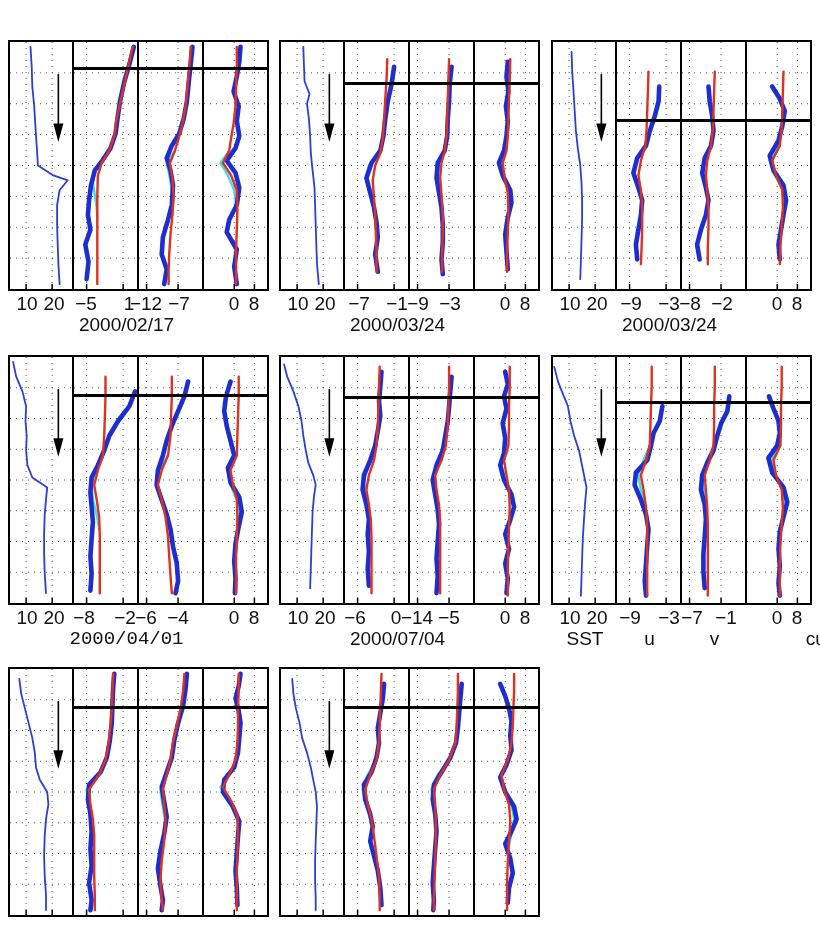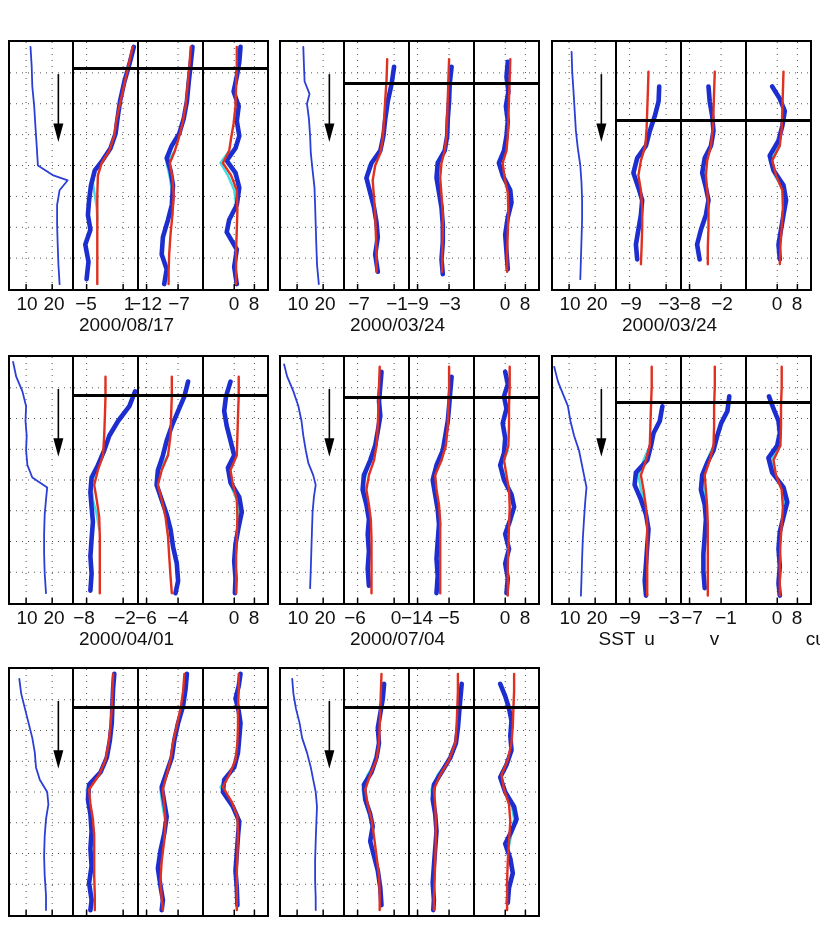--- a/index.html
+++ b/index.html
@@ -94,21 +94,21 @@
       <div class="hline" style="left: 62px; right: 0px; top: 25px;"></div>
     </div>
     <span class="ticklabel" style="left: 27px; top: 294px;">10</span>
     <span class="ticklabel" style="left: 54px; top: 294px;">20</span>
     <span class="ticklabel" style="left: 86px; top: 294px;">−5</span>
     <span class="ticklabel" style="left: 129px; top: 294px;">1</span>
     <span class="ticklabel" style="left: 146px; top: 294px;">−12</span>
     <span class="ticklabel" style="left: 179px; top: 294px;">−7</span>
     <span class="ticklabel" style="left: 234px; top: 294px;">0</span>
     <span class="ticklabel" style="left: 254px; top: 294px;">8</span>
-    <div class="datelabel" style="left: 126.5px; top: 315px;">2000/08/17</div>
+    <div class="datelabel" style="left: 126.5px; top: 315px;">2000/02/17</div>
     <div class="pgroup" style="left: 279px; top: 40px; width: 261px; height: 251px;">
       <div class="panel pborder" style="width: 64px;">
         <svg width="62" height="247">
           <line x1="0" y1="30.875" x2="62" y2="30.875" stroke="#555555" stroke-width="1" stroke-dasharray="1 5"></line>
           <line x1="0" y1="61.75" x2="62" y2="61.75" stroke="#555555" stroke-width="1" stroke-dasharray="1 5"></line>
           <line x1="0" y1="92.625" x2="62" y2="92.625" stroke="#555555" stroke-width="1" stroke-dasharray="1 5"></line>
           <line x1="0" y1="123.5" x2="62" y2="123.5" stroke="#555555" stroke-width="1" stroke-dasharray="1 5"></line>
           <line x1="0" y1="154.375" x2="62" y2="154.375" stroke="#555555" stroke-width="1" stroke-dasharray="1 5"></line>
           <line x1="0" y1="185.25" x2="62" y2="185.25" stroke="#555555" stroke-width="1" stroke-dasharray="1 5"></line>
           <line x1="0" y1="216.125" x2="62" y2="216.125" stroke="#555555" stroke-width="1" stroke-dasharray="1 5"></line>
@@ -346,21 +346,21 @@
       <div class="hline" style="left: 62px; right: 0px; top: 37px;"></div>
     </div>
     <span class="ticklabel" style="left: 27px; top: 608px;">10</span>
     <span class="ticklabel" style="left: 54px; top: 608px;">20</span>
     <span class="ticklabel" style="left: 84px; top: 608px;">−8</span>
     <span class="ticklabel" style="left: 125px; top: 608px;">−2</span>
     <span class="ticklabel" style="left: 146px; top: 608px;">−6</span>
     <span class="ticklabel" style="left: 178px; top: 608px;">−4</span>
     <span class="ticklabel" style="left: 234px; top: 608px;">0</span>
     <span class="ticklabel" style="left: 254px; top: 608px;">8</span>
-    <div class="datelabel" style="left: 126.5px; top: 629px;">2000/04/01</div>
+    <div class="datelabel" style="left: 126.5px; top: 629px; font-family: Liberation Mono, monospace;">2000/04/01</div>
     <div class="pgroup" style="left: 279px; top: 355px; width: 261px; height: 250px;">
       <div class="panel pborder" style="width: 64px;">
         <svg width="62" height="246">
           <line x1="0" y1="30.75" x2="62" y2="30.75" stroke="#555555" stroke-width="1" stroke-dasharray="1 5"></line>
           <line x1="0" y1="61.5" x2="62" y2="61.5" stroke="#555555" stroke-width="1" stroke-dasharray="1 5"></line>
           <line x1="0" y1="92.25" x2="62" y2="92.25" stroke="#555555" stroke-width="1" stroke-dasharray="1 5"></line>
           <line x1="0" y1="123" x2="62" y2="123" stroke="#555555" stroke-width="1" stroke-dasharray="1 5"></line>
           <line x1="0" y1="153.75" x2="62" y2="153.75" stroke="#555555" stroke-width="1" stroke-dasharray="1 5"></line>
           <line x1="0" y1="184.5" x2="62" y2="184.5" stroke="#555555" stroke-width="1" stroke-dasharray="1 5"></line>
           <line x1="0" y1="215.25" x2="62" y2="215.25" stroke="#555555" stroke-width="1" stroke-dasharray="1 5"></line>
@@ -514,21 +514,21 @@
       <div class="hline" style="left: 62px; right: 0px; top: 44px;"></div>
     </div>
     <span class="ticklabel" style="left: 570px; top: 608px;">10</span>
     <span class="ticklabel" style="left: 597px; top: 608px;">20</span>
     <span class="ticklabel" style="left: 630px; top: 608px;">−9</span>
     <span class="ticklabel" style="left: 669px; top: 608px;">−3</span>
     <span class="ticklabel" style="left: 692px; top: 608px;">−7</span>
     <span class="ticklabel" style="left: 726px; top: 608px;">−1</span>
     <span class="ticklabel" style="left: 777px; top: 608px;">0</span>
     <span class="ticklabel" style="left: 797px; top: 608px;">8</span>
-    <span class="datelabel" style="left: 585px; top: 629px; margin-left: 32px;">SST</span>
+    <span class="datelabel" style="left: 585px; top: 629px;">SST</span>
     <span class="datelabel" style="left: 649.5px; top: 629px;">u</span>
     <span class="datelabel" style="left: 714.5px; top: 629px;">v</span>
     <span class="datelabel" style="left: 821px; top: 629px;">curl</span>
     <div class="pgroup" style="left: 8px; top: 667px; width: 261px; height: 250px;">
       <div class="panel pborder" style="width: 64px;">
         <svg width="62" height="246">
           <line x1="0" y1="30.75" x2="62" y2="30.75" stroke="#555555" stroke-width="1" stroke-dasharray="1 5"></line>
           <line x1="0" y1="61.5" x2="62" y2="61.5" stroke="#555555" stroke-width="1" stroke-dasharray="1 5"></line>
           <line x1="0" y1="92.25" x2="62" y2="92.25" stroke="#555555" stroke-width="1" stroke-dasharray="1 5"></line>
           <line x1="0" y1="123" x2="62" y2="123" stroke="#555555" stroke-width="1" stroke-dasharray="1 5"></line>

